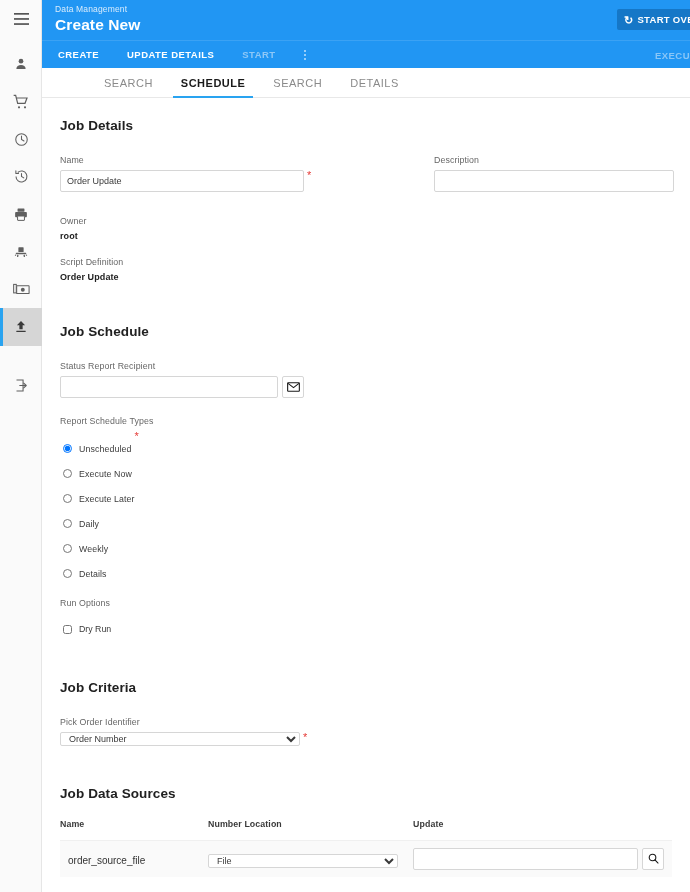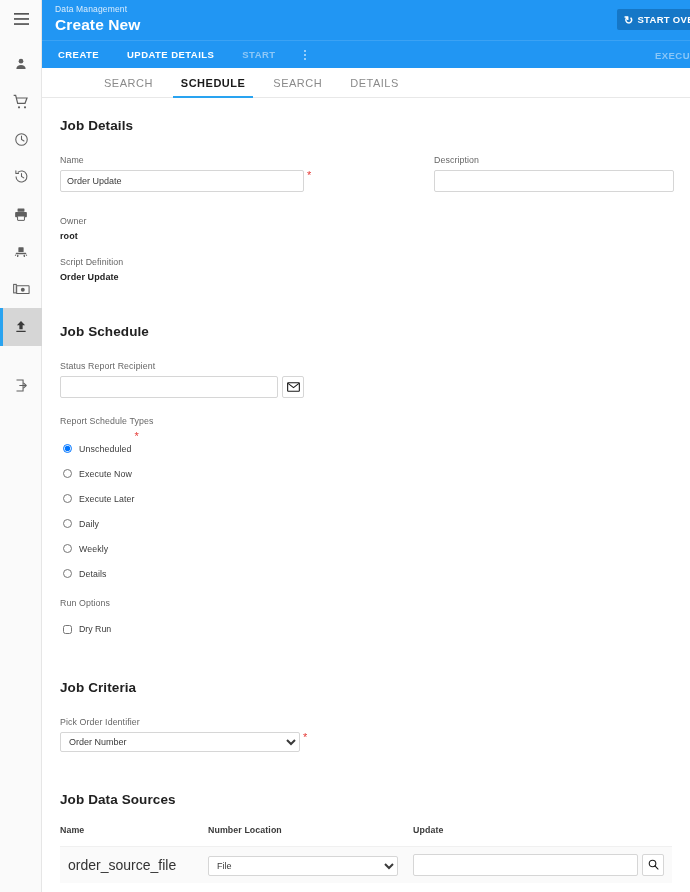--- a/index.html
+++ b/index.html
@@ -136,21 +136,21 @@
   .col-right { width: 262px; margin-left: 56px;}
 
   input.txt, select.sel {
     width: 100%; height: 22px;
     border: 1px solid #d6d6d6; border-radius: 2px;
     background: #fff; font-size: 9px; color: #3a3a3a;
     padding: 0 6px;
     font-family: "Liberation Sans", sans-serif;
     outline: none;
   }
-  select.sel { padding: 0 4px; height: 20px; -webkit-appearance: menulist; appearance: menulist; }
+  select.sel { padding: 0 4px; height: 14px; -webkit-appearance: menulist; appearance: menulist; }
   .in-wrap { position: relative; display:flex; align-items:center; }
   .req {
     color: #e53935; font-size: 11px; line-height: 8px;
     margin-left: 3px; align-self: flex-start; margin-top: 1px;
   }
 
   .mb18 { margin-bottom: 18px; }
   .mb10 { margin-bottom: 10px; }
 
   
@@ -173,21 +173,21 @@
 
   
   table.ds { width: 612px; border-collapse: collapse; }
   table.ds th {
     text-align: left; font-size: 8.8px; color: #3a3a3a; font-weight: bold;
     padding: 0 0 11px 0; letter-spacing: .1px;
   }
   table.ds td { padding: 7px 0; vertical-align: middle; background: #fafafa; }
   table.ds td:first-child { padding-left: 8px; }
   table.ds tr.datarow td { border-top: 1px solid #f0f0f0; }
-  .cell-name { font-size: 14px; color: #333; }
+  .cell-name { font-size: 10px; color: #333; }
   .col-a { width: 148px; } .col-b { width: 205px; } .col-c { width: 259px; }
   .search-wrap { display:flex; align-items:center; }
   .search-wrap input.txt { width: 225px; }
 </style>
 </head>
 <body>
 
 <div class="app">
 
   <div class="sidebar">

